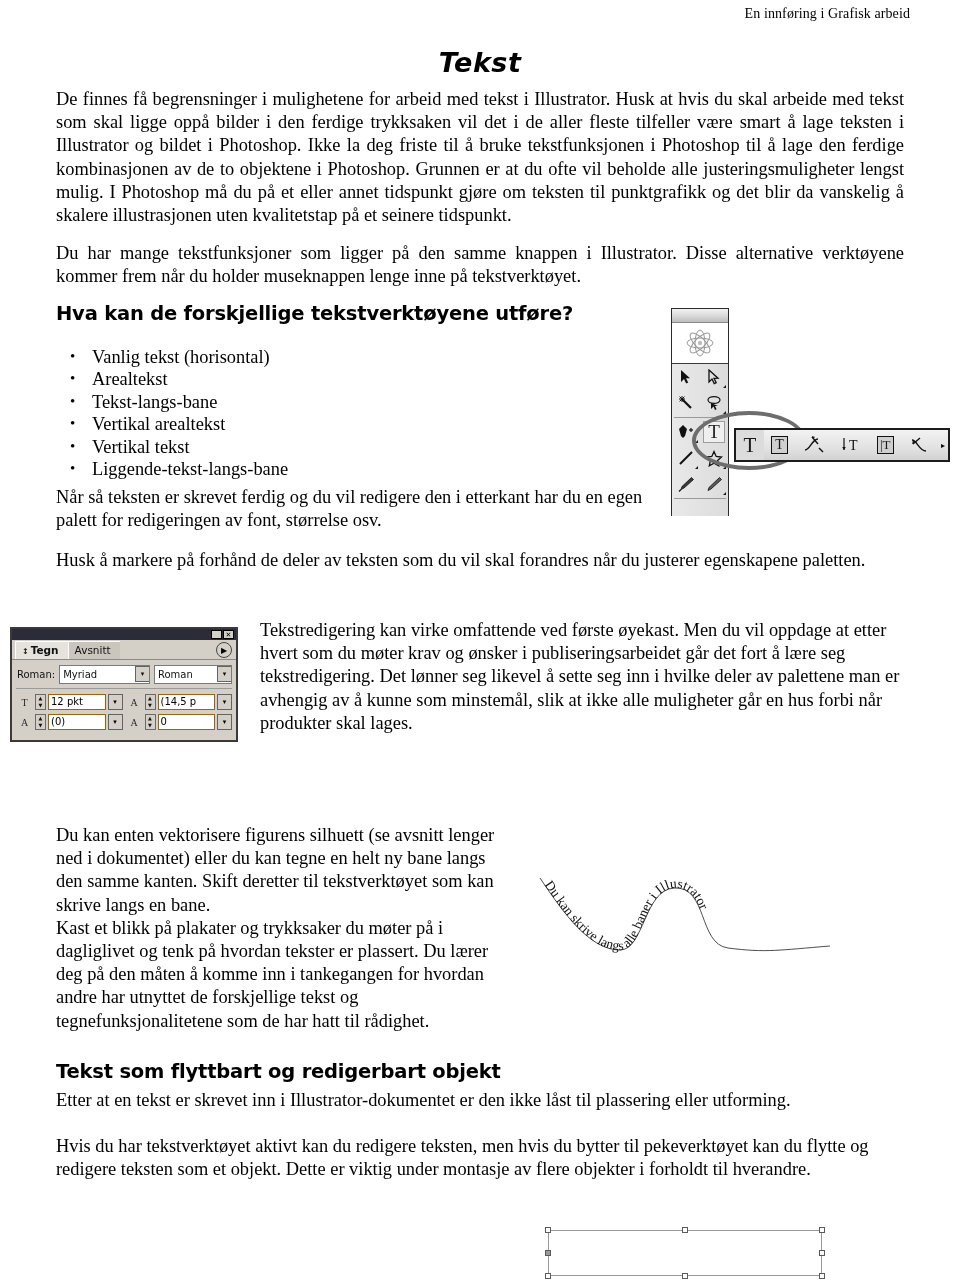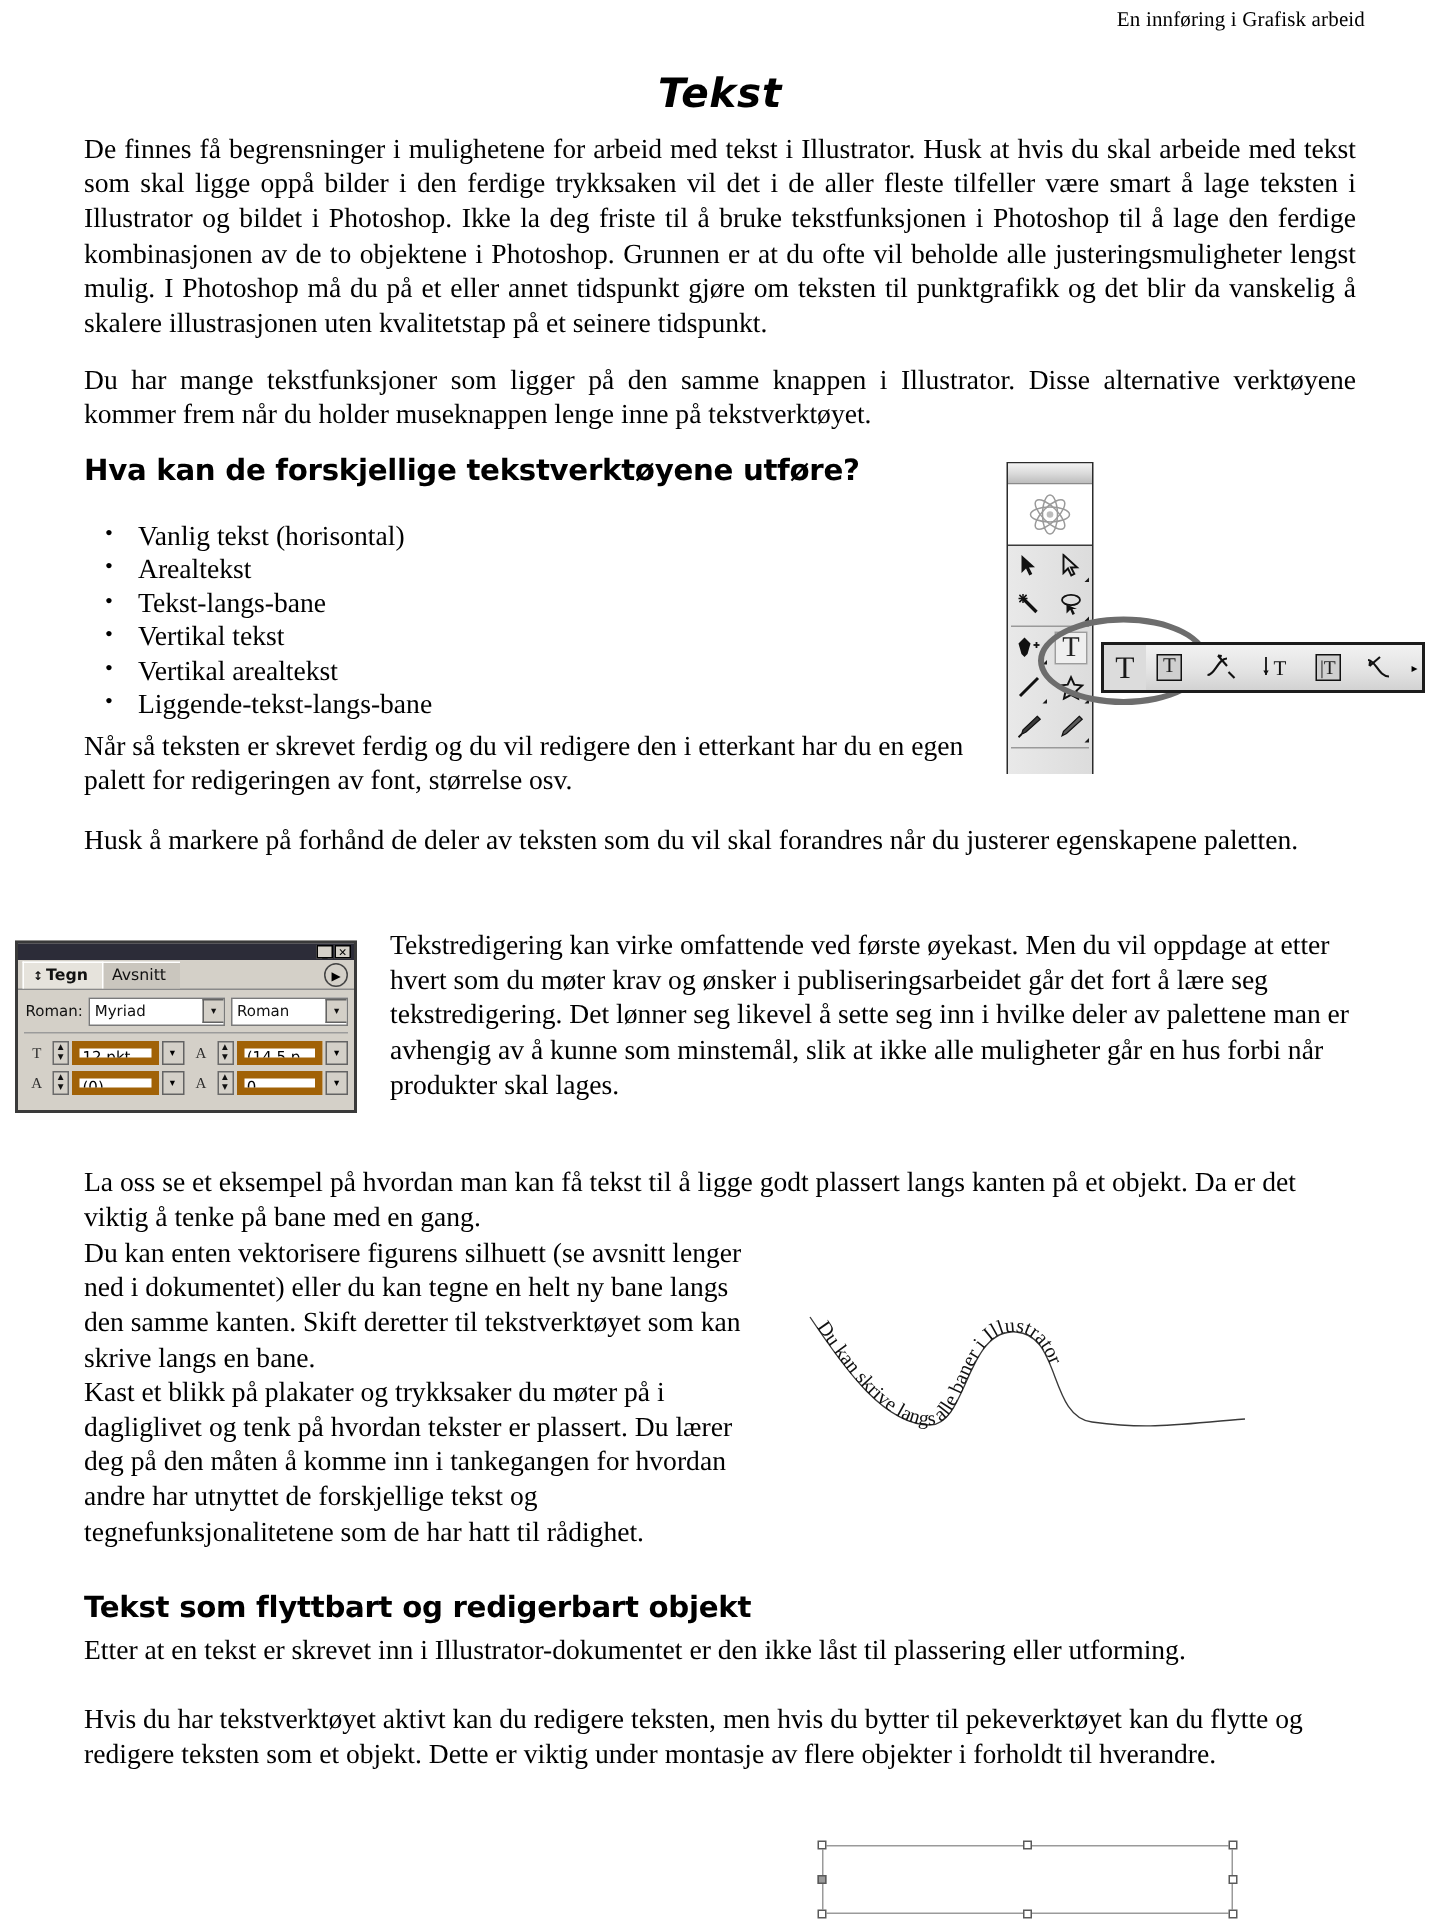--- a/index.html
+++ b/index.html
@@ -357,21 +357,21 @@
     flex: 1 1 0;
     font-size: 5px;
     line-height: 7px;
     text-align: center;
     color: #111;
   }
   .cp-val {
     flex: 1 1 auto;
     height: 16px;
     background: #fff;
-    border: 5px solid #a16207;
+    border: 1px solid #a16207;
     font-size: 10px;
     line-height: 14px;
     padding-left: 2px;
     box-sizing: border-box;
     overflow: hidden;
     white-space: nowrap;
   }
 
   
   .path-fig {
@@ -432,33 +432,32 @@
   <div class="para justify" style="left:56px; top:88px; width:848px;">De finnes få begrensninger i mulighetene for arbeid med tekst i Illustrator. Husk at hvis du skal arbeide med tekst som skal ligge oppå bilder i den ferdige trykksaken vil det i de aller fleste tilfeller være smart å lage teksten i Illustrator og bildet i Photoshop. Ikke la deg friste til å bruke tekstfunksjonen i Photoshop til å lage den ferdige kombinasjonen av de to objektene i Photoshop. Grunnen er at du ofte vil beholde alle justeringsmuligheter lengst mulig. I Photoshop må du på et eller annet tidspunkt gjøre om teksten til punktgrafikk og det blir da vanskelig å skalere illustrasjonen uten kvalitetstap på et seinere tidspunkt.</div>
 
   <div class="para justify" style="left:56px; top:242px; width:848px;">Du har mange tekstfunksjoner som ligger på den samme knappen i Illustrator. Disse alternative verktøyene kommer frem når du holder museknappen lenge inne på tekstverktøyet.</div>
 
   <div class="h2" style="left:56px; top:302px; width:620px;">Hva kan de forskjellige tekstverktøyene utføre?</div>
 
   <ul class="bullets" style="left:56px; top:334px; width:420px;margin-top:12px;">
     <li>Vanlig tekst (horisontal)</li>
     <li>Arealtekst</li>
     <li>Tekst-langs-bane</li>
+    <li>Vertikal arealtekst</li>
     <li>Vertikal tekst</li>
-    <li>Vertikal arealtekst</li>
     <li>Liggende-tekst-langs-bane</li>
   </ul>
 
   <div class="para" style="left:56px; top:486px; width:600px;">Når så teksten er skrevet ferdig og du vil redigere den i etterkant har du en egen palett for redigeringen av font, størrelse osv.</div>
 
   <div class="para" style="left:56px; top:549px; width:848px;">Husk å markere på forhånd de deler av teksten som du vil skal forandres når du justerer egenskapene paletten.</div>
 
   <div class="para" style="left:260px; top:619px; width:650px;">Tekstredigering kan virke omfattende ved første øyekast. Men du vil oppdage at etter hvert som du møter krav og ønsker i publiseringsarbeidet går det fort å lære seg tekstredigering. Det lønner seg likevel å sette seg inn i hvilke deler av palettene man er avhengig av å kunne som minstemål, slik at ikke alle muligheter går en hus forbi når produkter skal lages.</div>
 
 
-  <div class="para" style="left:56px; top:777px; width:848px;">La oss se et eksempel på hvordan man kan få tekst til å ligge godt plassert langs kanten på et objekt. Da er det viktig å tenke på bane med en gang.</div>
 
   <div class="para" style="left:56px; top:824px; width:452px; white-space:pre-line;">Du kan enten vektorisere figurens silhuett (se avsnitt lenger ned i dokumentet) eller du kan tegne en helt ny bane langs den samme kanten. Skift deretter til tekstverktøyet som kan skrive langs en bane.
 Kast et blikk på plakater og trykksaker du møter på i dagliglivet og tenk på hvordan tekster er plassert. Du lærer deg på den måten å komme inn i tankegangen for hvordan andre har utnyttet de forskjellige tekst og tegnefunksjonalitetene som de har hatt til rådighet.</div>
 
   <div class="h2" style="left:56px; top:1060px; width:848px;">Tekst som flyttbart og redigerbart objekt</div>
 
   <div class="para" style="left:56px; top:1089px; width:848px;">Etter at en tekst er skrevet inn i Illustrator-dokumentet er den ikke låst til plassering eller utforming.</div>
 
   <div class="para" style="left:56px; top:1135px; width:848px;">Hvis du har tekstverktøyet aktivt kan du redigere teksten, men hvis du bytter til pekeverktøyet kan du flytte og redigere teksten som et objekt. Dette er viktig under montasje av flere objekter i forholdt til hverandre.</div>
 

